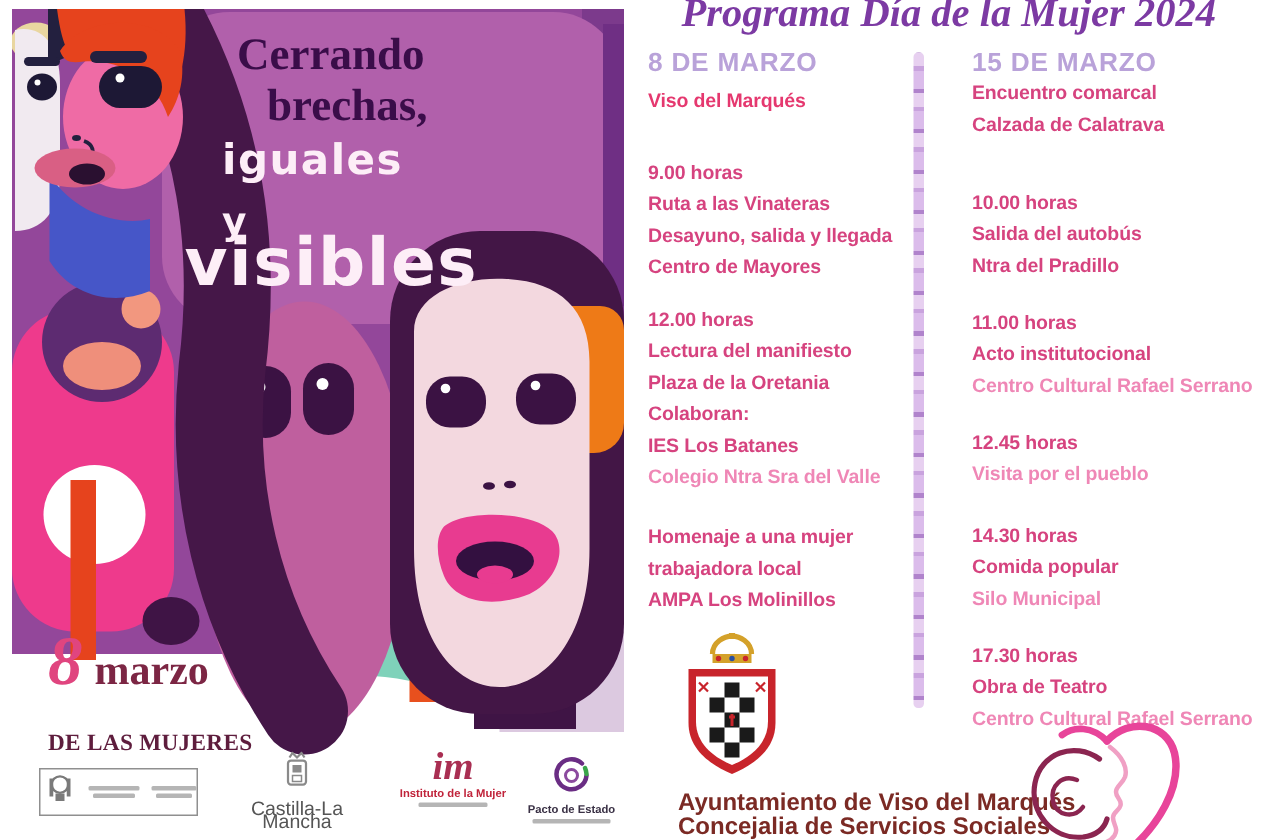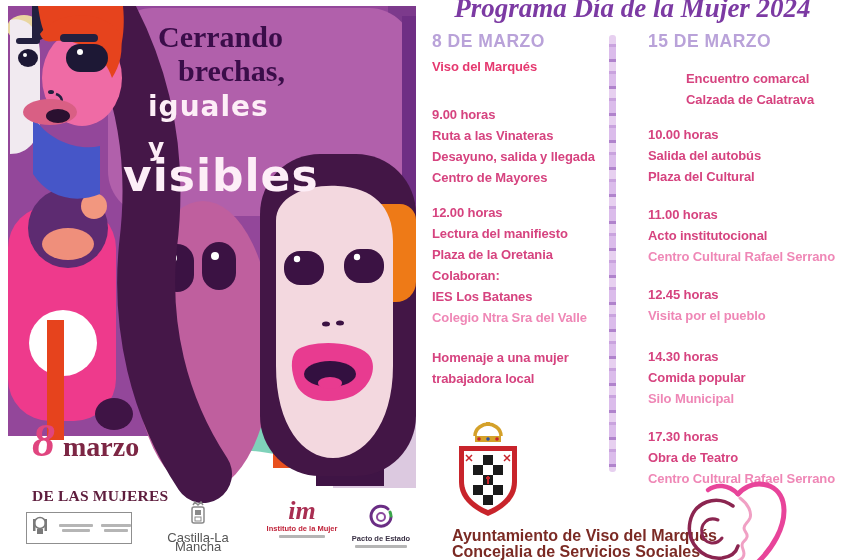--- a/index.html
+++ b/index.html
@@ -215,32 +215,33 @@
         <div class="line">12.00 horas</div>
         <div class="line">Lectura del manifiesto</div>
         <div class="line">Plaza de la Oretania</div>
         <div class="line">Colaboran:</div>
         <div class="line">IES Los Batanes</div>
         <div class="line light">Colegio Ntra Sra del Valle</div>
       </div>
       <div class="group" style="top: 347px;">
         <div class="line">Homenaje a una mujer</div>
         <div class="line">trabajadora local</div>
+        <div class="line">AMPA Los Molinillos</div>
       </div>
     </div>
   <div class="col col-1">
       <div class="col-header">15 DE MARZO</div>
-      <div class="group" style="top: 68px; margin-left: 38px;">
+      <div class="group" style="top: 51px;">
         <div class="line">Encuentro comarcal</div>
         <div class="line">Calzada de Calatrava</div>
       </div>
       <div class="group" style="top: 124px;">
         <div class="line">10.00 horas</div>
         <div class="line">Salida del autobús</div>
-        <div class="line">Plaza del Cultural</div>
+        <div class="line">Ntra del Pradillo</div>
       </div>
       <div class="group" style="top: 204px;">
         <div class="line">11.00 horas</div>
         <div class="line">Acto institutocional</div>
         <div class="line light">Centro Cultural Rafael Serrano</div>
       </div>
       <div class="group" style="top: 284px;">
         <div class="line">12.45 horas</div>
         <div class="line light">Visita por el pueblo</div>
       </div>

